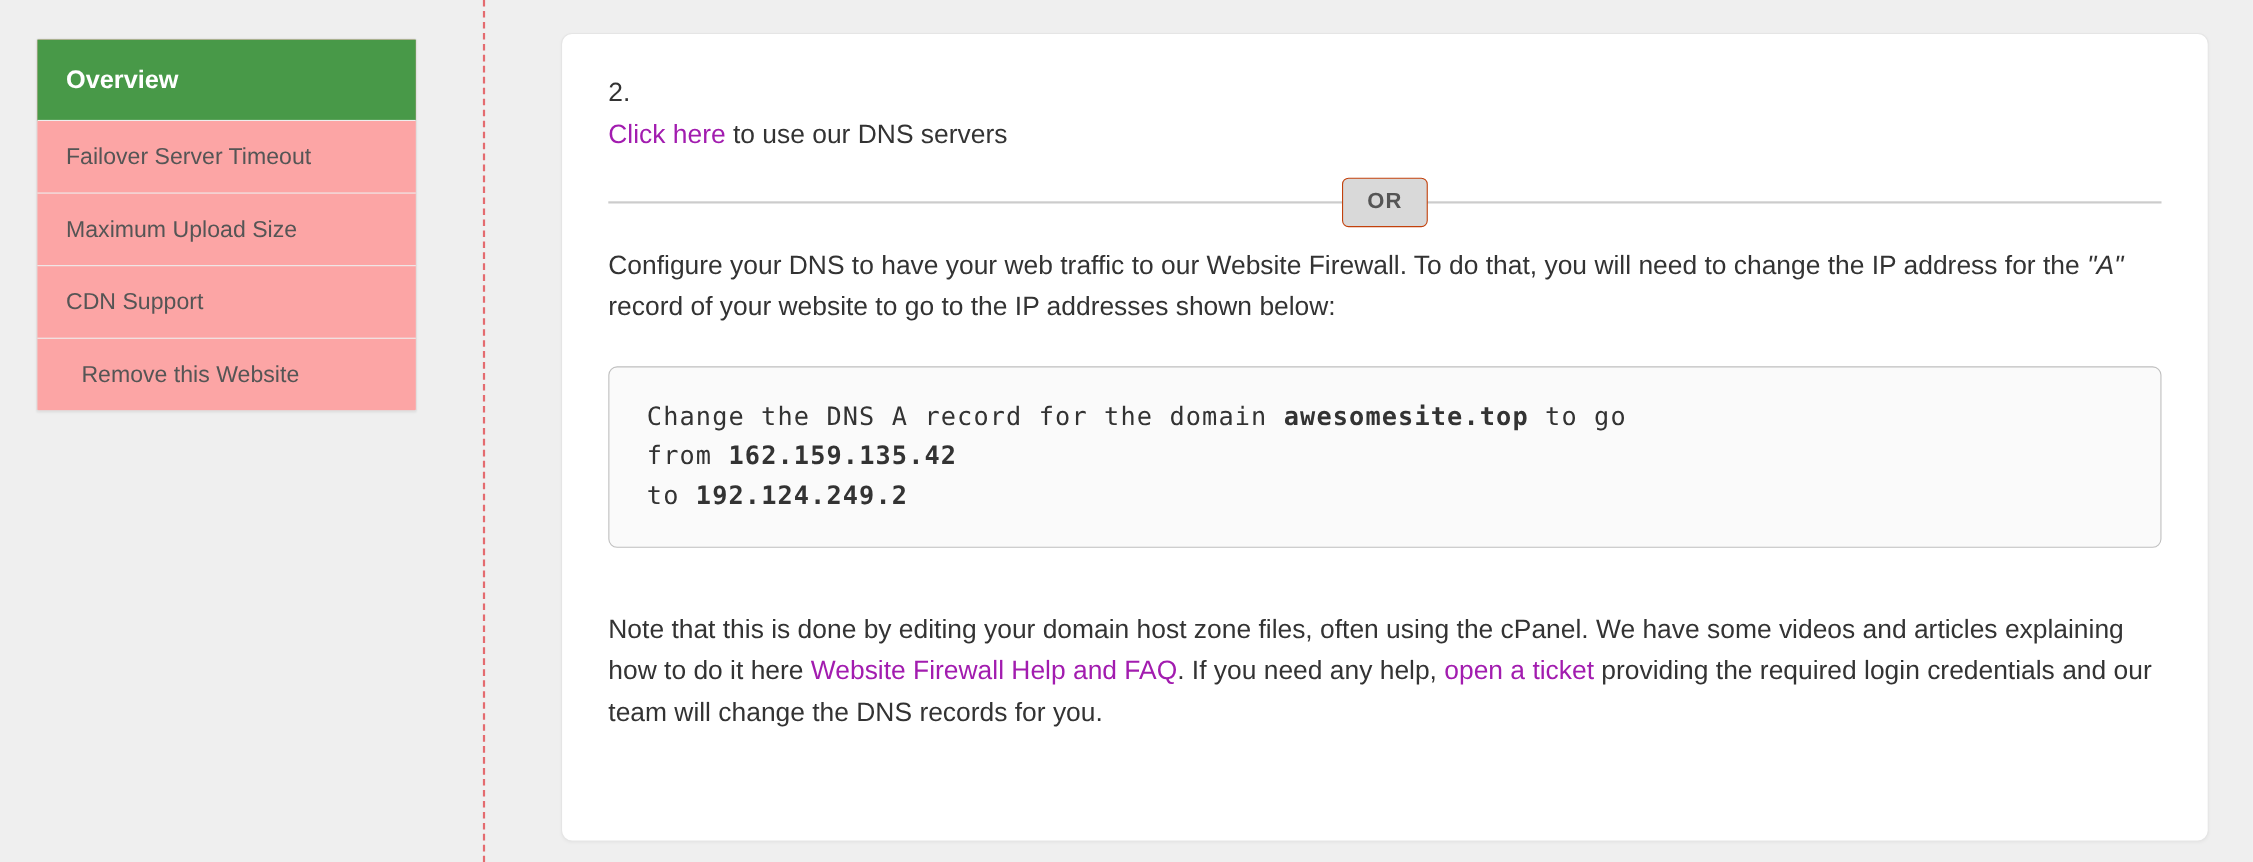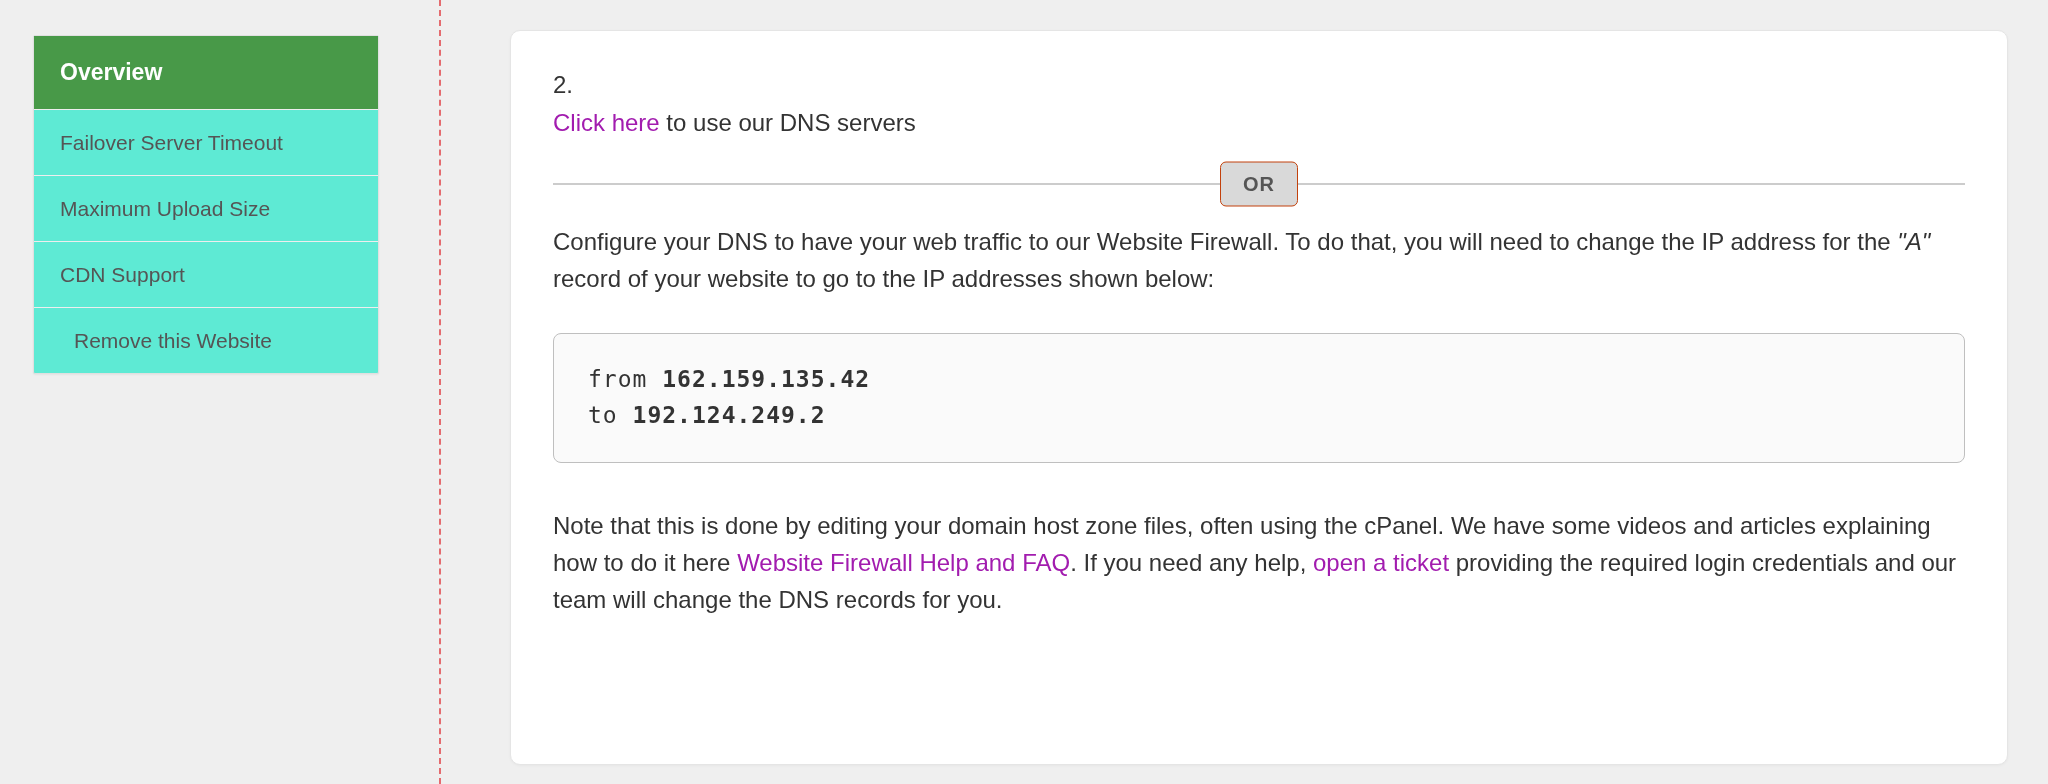--- a/index.html
+++ b/index.html
@@ -1,36 +1,36 @@
 <!DOCTYPE html>
 <html><head>
 <meta charset="utf-8">
 <style>
   html,body{margin:0;padding:0;background:#efefef;font-family:"Segoe UI",Arial,sans-serif;color:#333;}
   .stage{width:2048px;height:784px;position:relative;overflow:hidden;}
   .dashed-line{position:absolute;left:439px;top:0;height:784px;border-left:2px dashed #e46b6f;}
   .arrow{position:absolute;left:650px;top:34px;width:220px;height:85px;pointer-events:none;}
 
   
-  .sidebar{position:absolute;left:33px;top:35px;width:344px;background:#5eead4;border:1px solid #e0e0e0;border-radius:2px;box-shadow:0 1px 2px rgba(0,0,0,.05);}
+  .sidebar{position:absolute;left:33px;top:35px;width:344px;background:#fca5a5;border:1px solid #e0e0e0;border-radius:2px;box-shadow:0 1px 2px rgba(0,0,0,.05);}
   .side-item{padding:22px 26px;font-size:21px;color:#555;border-bottom:1px solid #eee;line-height:1;}
   .side-item:last-child{border-bottom:none;padding-left:40px;}
   .side-item.active{background:#489948;color:#fff;font-weight:700;padding:25px 26px;font-size:23px;}
 
   
   .card{position:absolute;left:510px;top:30px;width:1498px;height:735px;background:#fff;border:1px solid #e5e5e5;border-radius:10px;box-shadow:0 1px 3px rgba(0,0,0,.04);padding:40px 42px 0 42px;box-sizing:border-box;}
   .ol-num{font-size:24px;color:#333;}
   .line-click{font-size:24px;color:#333;margin-top:10px;}
   a.link{color:#a21caf;text-decoration:none;}
   .or-row{position:relative;margin:46px 0 38px 0;height:2px;background:#ccc;}
   .or-pill{position:absolute;left:50%;top:50%;transform:translate(-50%,-50%);background:#d9d9d9;border:1px solid #c2410c;border-radius:6px;padding:10px 22px;font-weight:700;color:#555;font-size:20px;letter-spacing:1px;}
   .para{font-size:24px;line-height:1.55;color:#333;}
   .italic{font-style:italic;}
   .codebox{margin-top:36px;border:1px solid #bfbfbf;border-radius:8px;background:#fafafa;padding:28px 34px;font-family:Consolas,Menlo,monospace;font-size:23px;letter-spacing:1px;color:#333;line-height:1.55;}
-  .note{margin-top:44px;font-size:24px;line-height:1.55;color:#333;}
+  .note{margin-top:56px;font-size:24px;line-height:1.55;color:#333;}
 </style>
 </head>
 <body>
 <div class="stage">
 
   <div class="dashed-line"></div>
 
   <svg class="arrow" viewBox="0 0 220 85">
     <defs></defs>
     <line x1="210" y1="15" x2="30" y2="68" stroke="#5b43e0" stroke-width="8" stroke-linecap="round"></line>
@@ -53,20 +53,21 @@
 
     <div class="or-row">
       <div class="or-pill">OR</div>
     </div>
 
     <div class="para">
       <span>Configure your DNS to have your web traffic to our Website Firewall. To do that, you will need to change the IP address for the </span><span class="italic">"A"</span><span> record of your website to go to the IP addresses shown below:</span>
     </div>
 
     <div class="codebox">
+      <div><span>Change the DNS A record for the domain </span><b>awesomesite.top</b><span> to go</span></div>
       <div><span>from </span><b>162.159.135.42</b></div>
       <div><span>to </span><b>192.124.249.2</b></div>
     </div>
 
     <div class="note">
       <span>Note that this is done by editing your domain host zone files, often using the cPanel. We have some videos and articles explaining how to do it here </span><a class="link">Website Firewall Help and FAQ</a><span>. If you need any help, </span><a class="link">open a ticket</a><span> providing the required login credentials and our team will change the DNS records for you.</span>
     </div>
   </div>
 
 </div>

